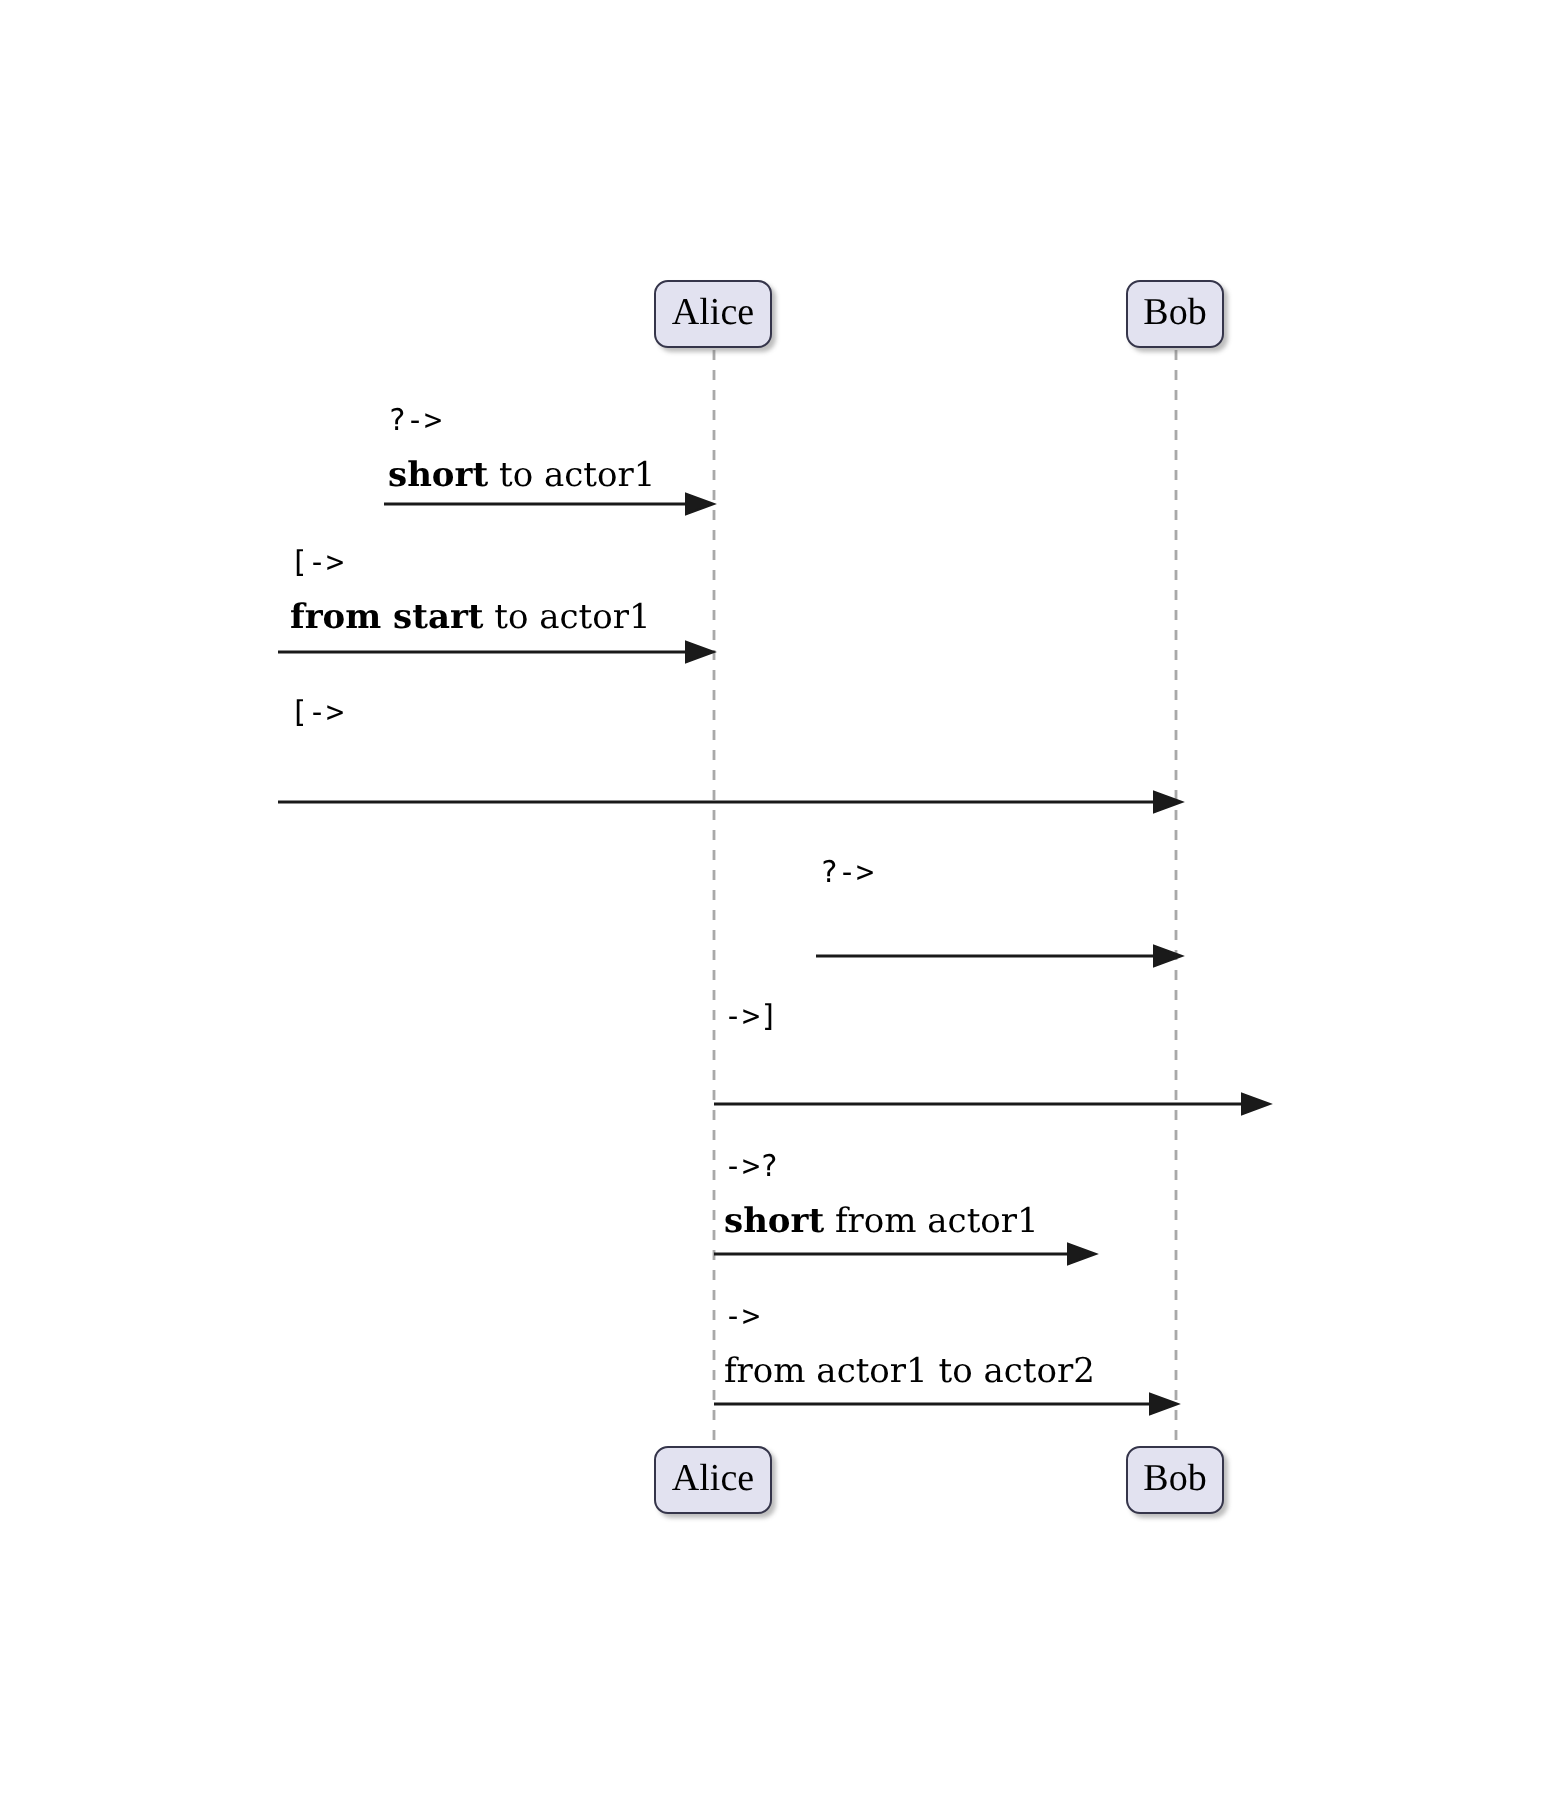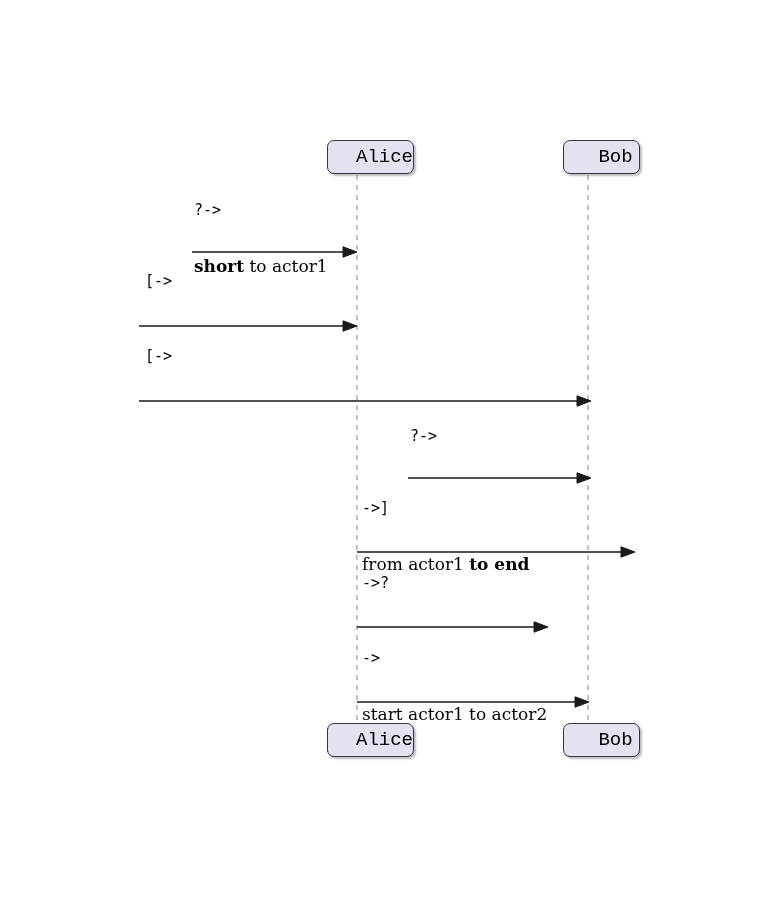--- a/index.html
+++ b/index.html
@@ -39,38 +39,36 @@
     position: absolute;
     height: 32px;
     background: #E2E2F0;
     border: 1.6px solid #35354A;
     border-radius: 7px;
     box-shadow: 2px 2px 2px rgba(110,110,110,0.45);
     display: flex;
     align-items: center;
     justify-content: center;
     font-size: 19px;
-    font-family: Liberation Mono, monospace;
-    padding-left: 28px;
+    font-family: Liberation Serif, serif;
   }
   .msg {
     position: absolute;
     white-space: nowrap;
   }
   .msg .op {
     font-family: "DejaVu Sans Mono", monospace;
     font-size: 15px;
     height: 27px;
     line-height: 22px;
   }
   .msg .label {
     font-family: "DejaVu Serif", serif;
     font-size: 17px;
     line-height: 24px;
-    margin-top: 28px;
   }
 </style>
 </head>
 <body>
 
 <div class="canvas">
 
   <svg class="layer" width="774" height="899" viewBox="0 0 774 899">
 
     <line class="lifeline" x1="357" y1="175" x2="357" y2="723"></line>
@@ -119,37 +117,38 @@
     <span>Bob</span>
   </div>
 
   <div class="msg" style="left:194px; top:199px;">
     <div class="op">?-&gt;</div>
     <div class="label"><span style="font-weight: bold;">short</span><span style="font-weight: normal;"> to actor1</span></div>
   </div>
 
   <div class="msg" style="left:145px; top:270px;">
     <div class="op">[-&gt;</div>
+    <div class="label"><span style="font-weight: bold;">from start</span><span style="font-weight: normal;"> to actor1</span></div>
   </div>
 
   <div class="msg" style="left:145px; top:345px;">
     <div class="op">[-&gt;</div>
   </div>
 
   <div class="msg" style="left:410px; top:425px;">
     <div class="op">?-&gt;</div>
   </div>
 
   <div class="msg" style="left:362px; top:497px;">
     <div class="op">-&gt;]</div>
-    <div class="label"><span style="font-weight: normal;">from actor1 </span><span style="font-weight: bold;">to end</span></div>
   </div>
 
   <div class="msg" style="left:362px; top:572px;">
     <div class="op">-&gt;?</div>
+    <div class="label"><span style="font-weight: bold;">short</span><span style="font-weight: normal;"> from actor1</span></div>
   </div>
 
   <div class="msg" style="left:362px; top:647px;">
     <div class="op">-&gt;</div>
-    <div class="label"><span style="font-weight: normal;">start actor1 to actor2</span><span style="font-weight: normal;"></span></div>
+    <div class="label"><span style="font-weight: normal;">from actor1 to actor2</span><span style="font-weight: normal;"></span></div>
   </div>
 
 </div>
 
 </body></html>

